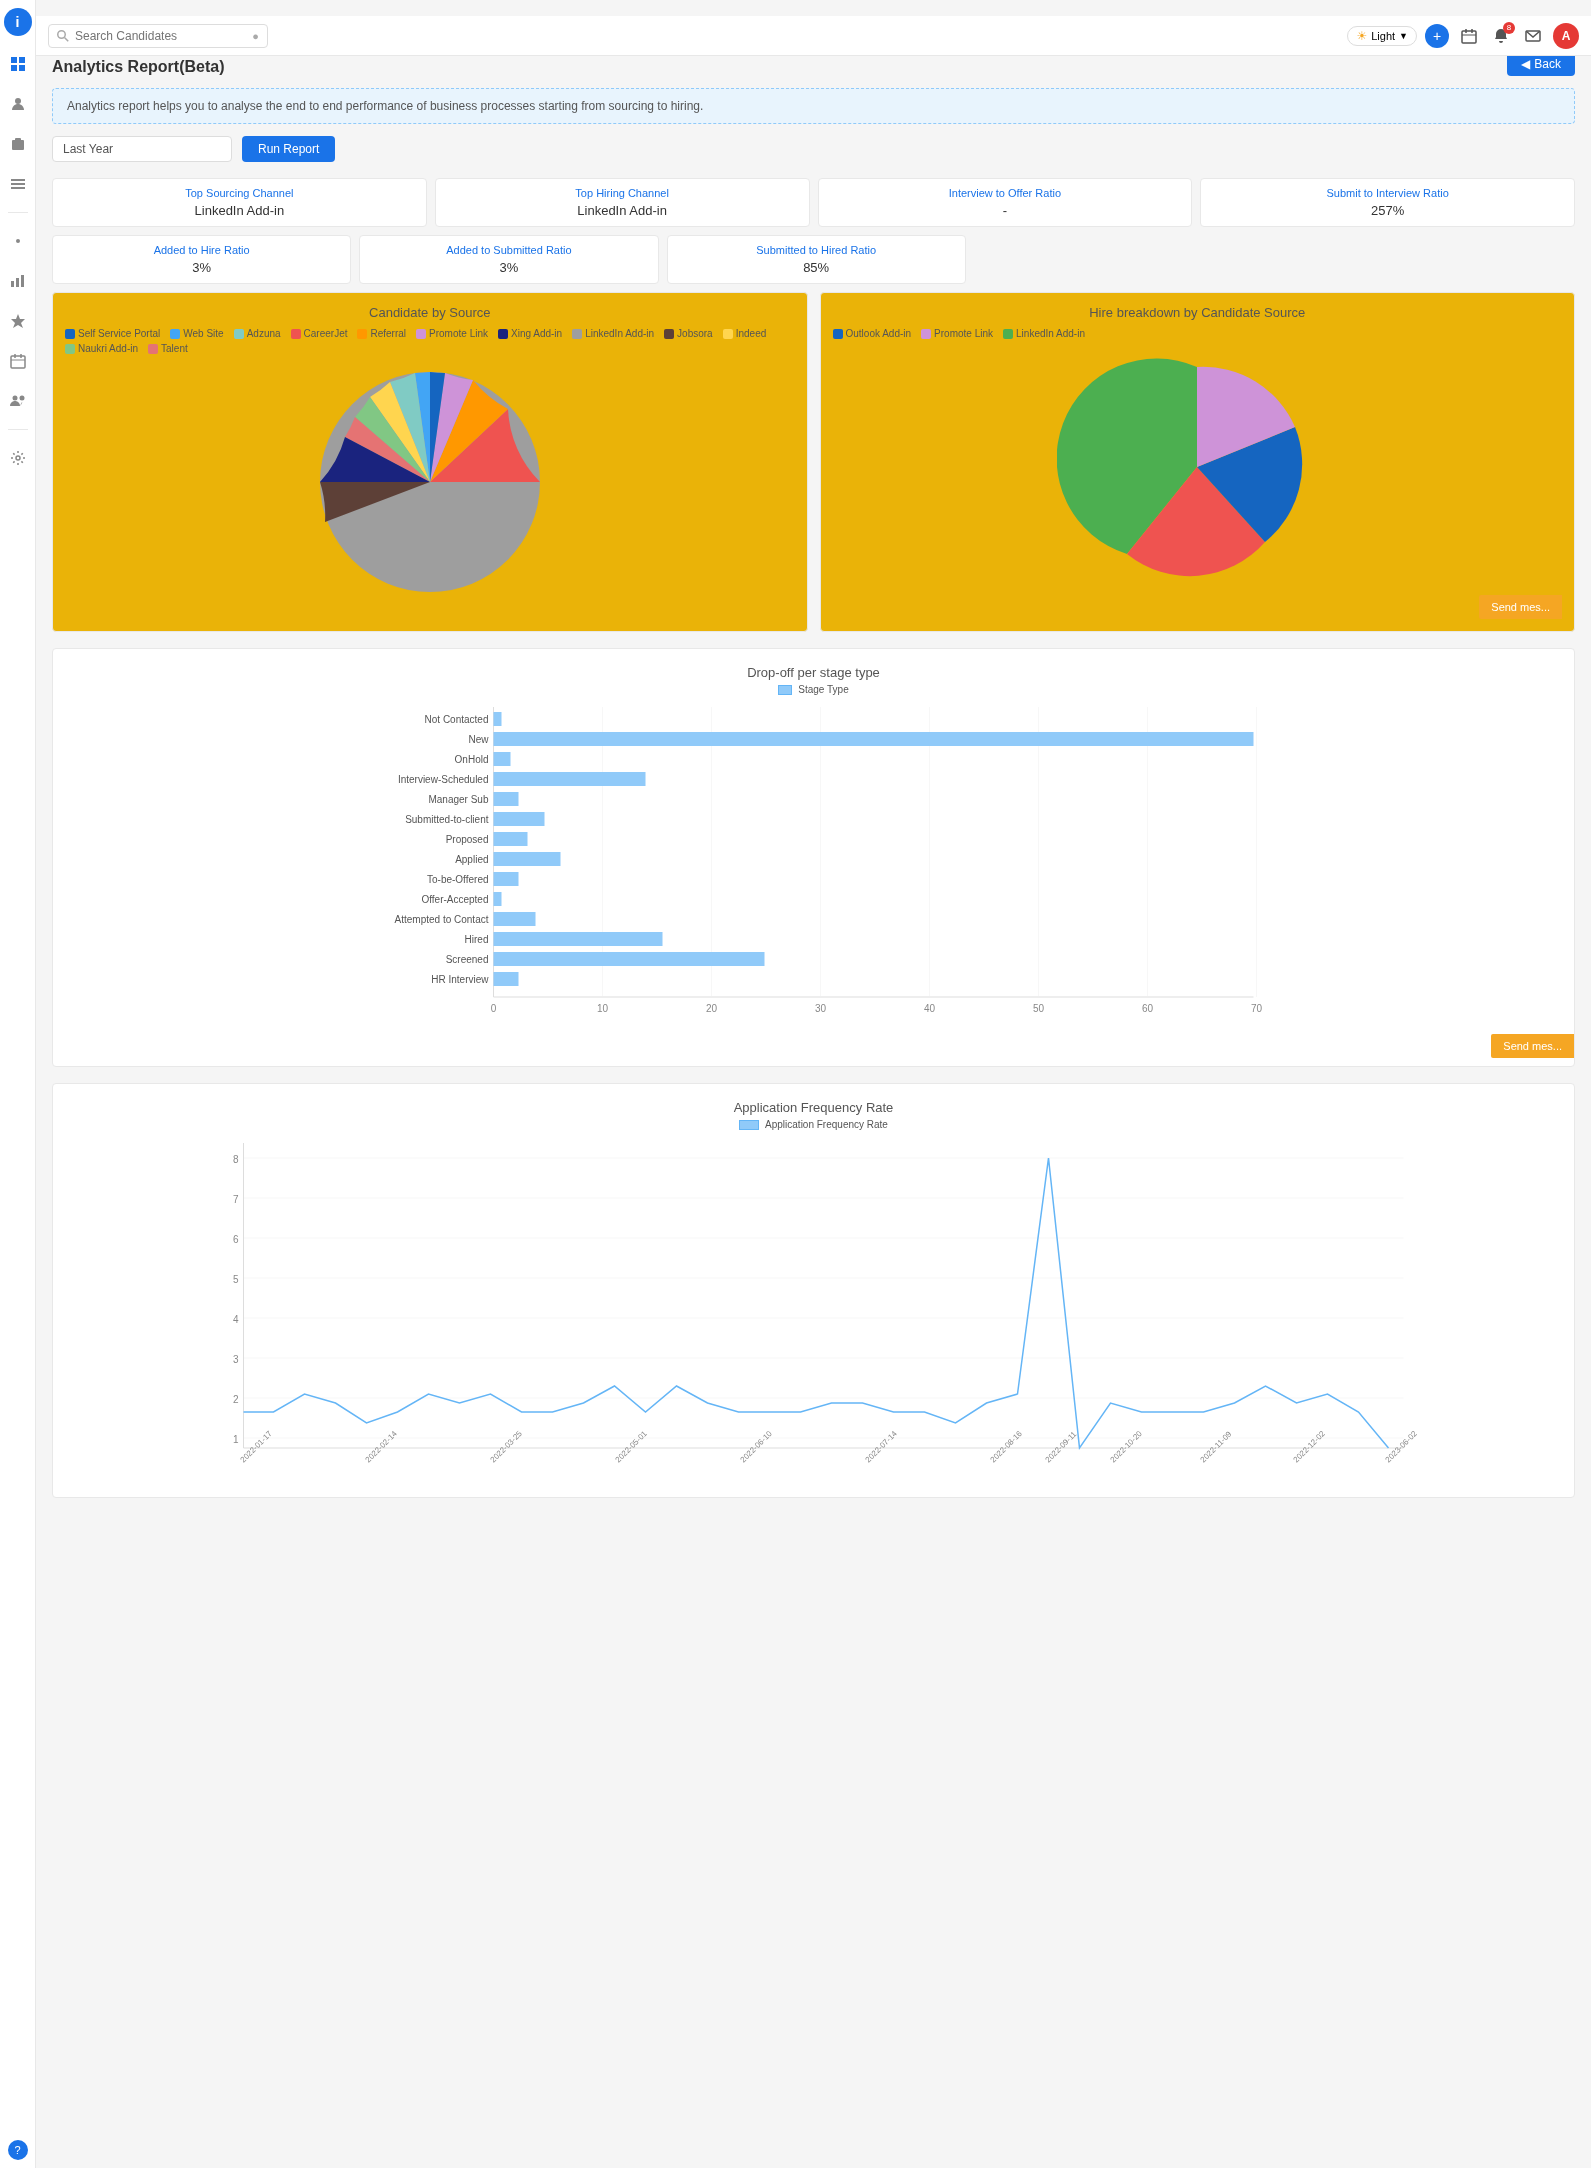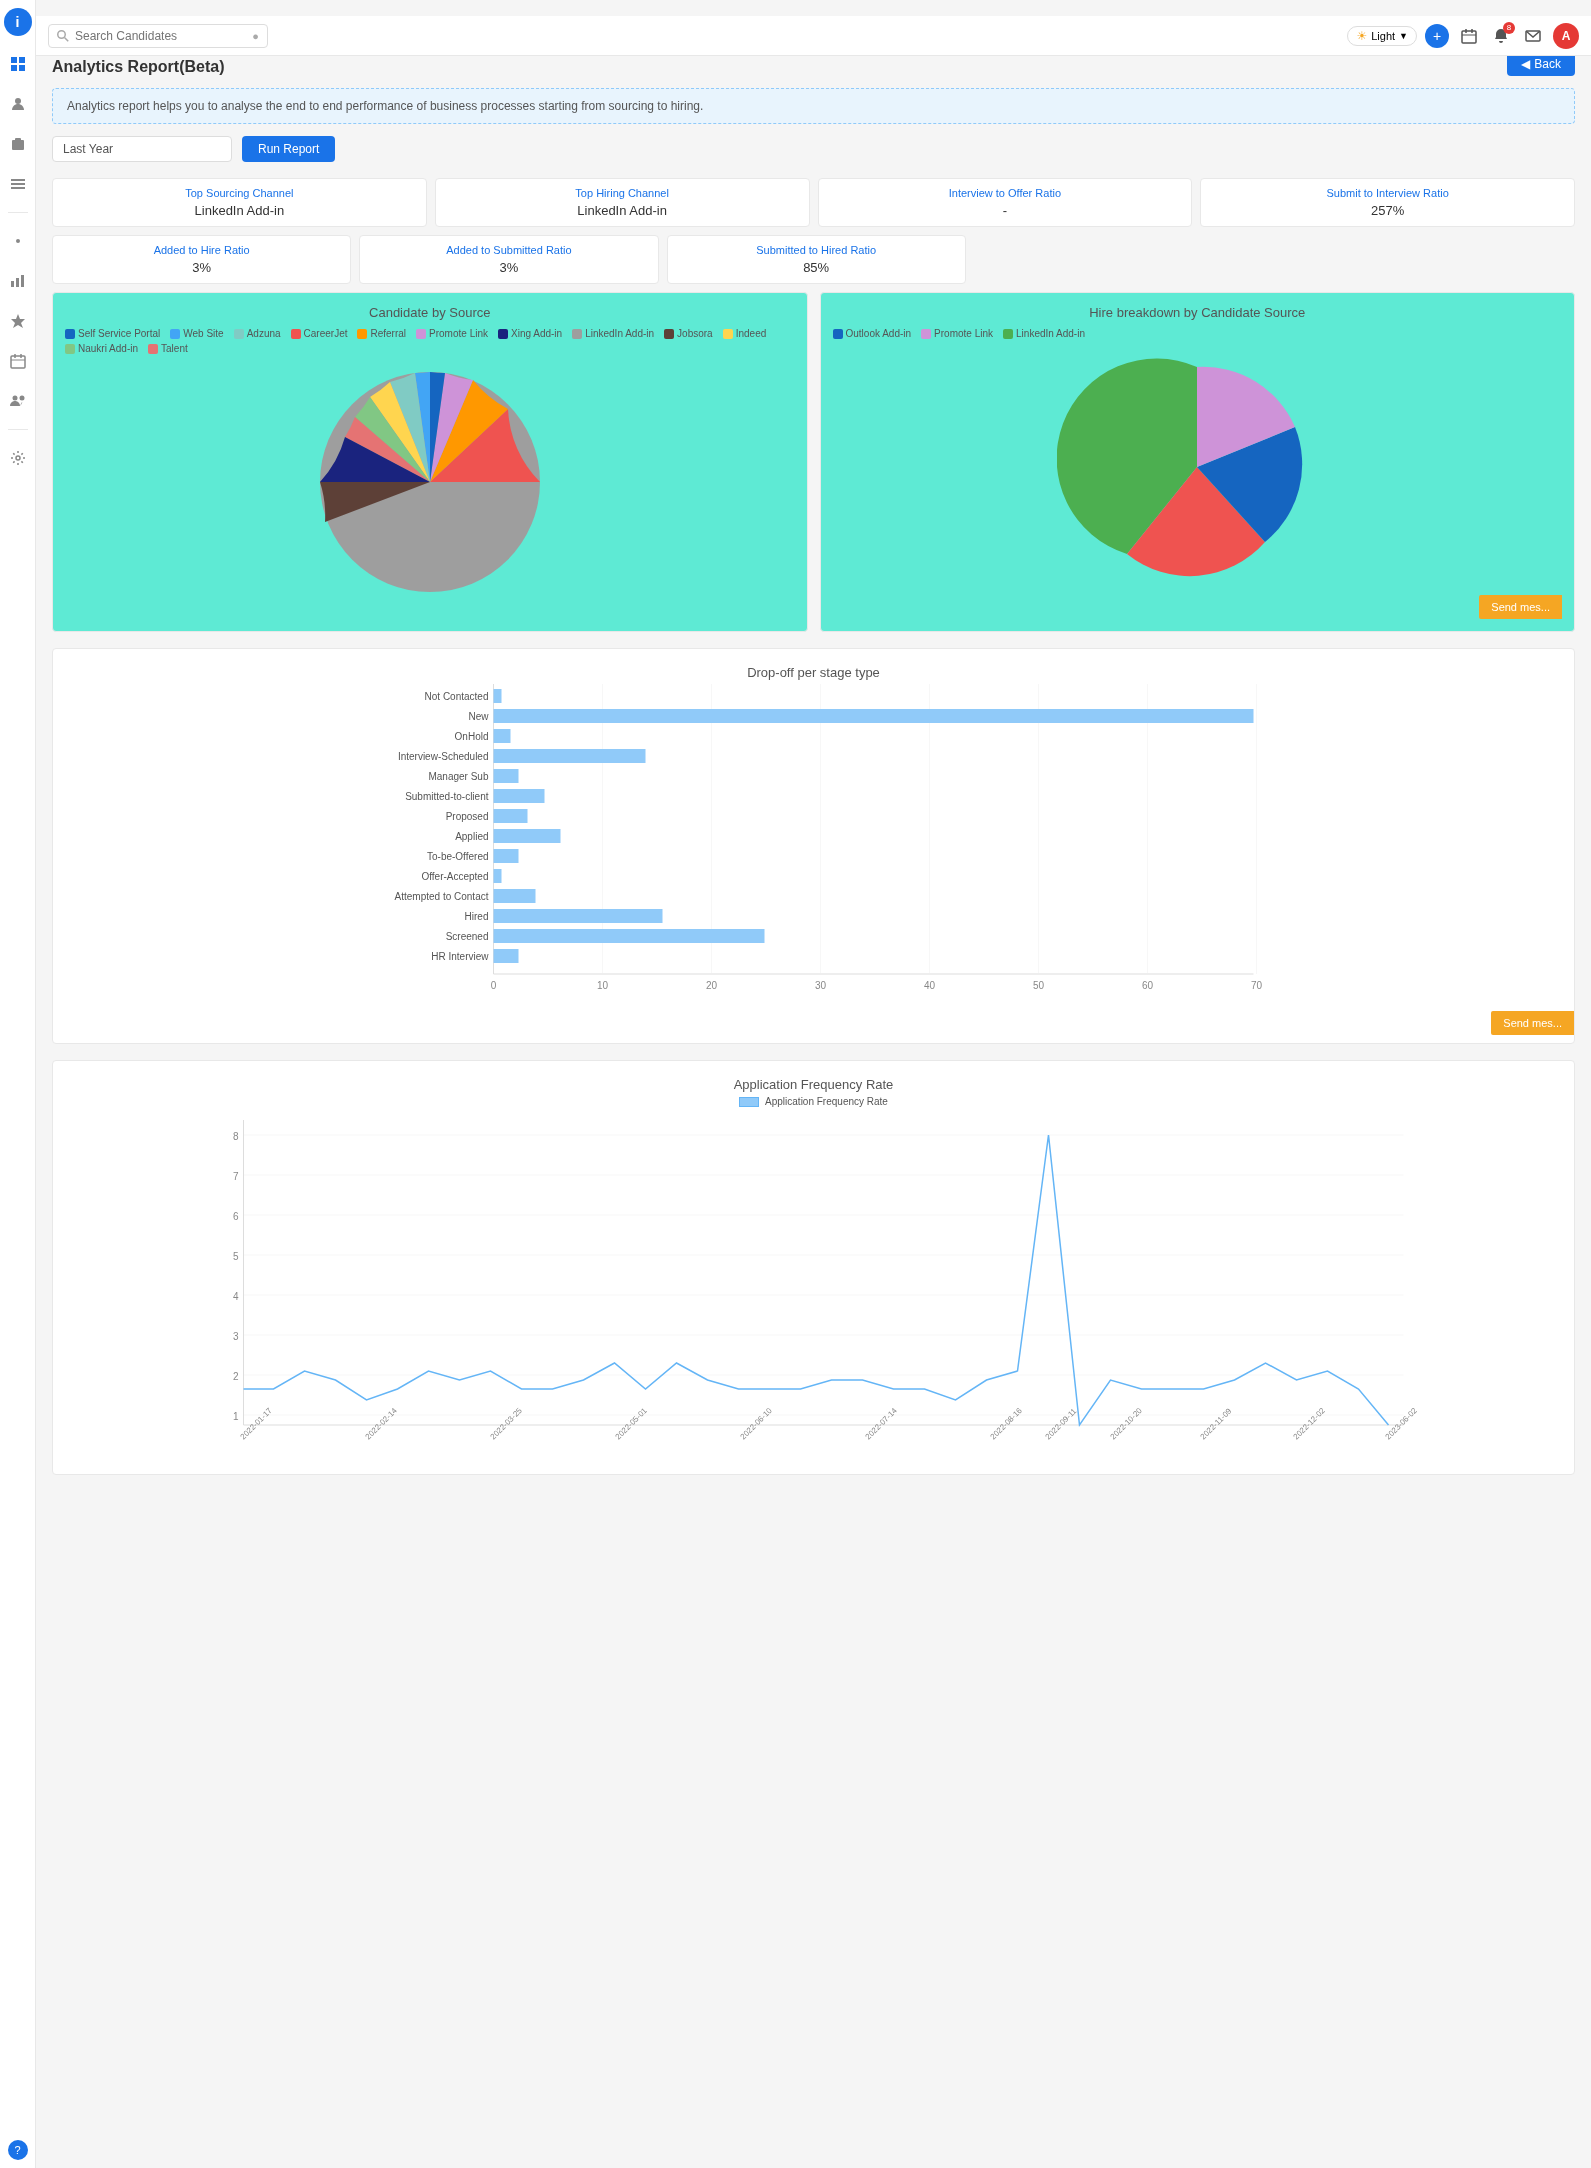--- a/index.html
+++ b/index.html
@@ -79,21 +79,21 @@
     .filter-row { display: flex; align-items: center; gap: 10px; margin-bottom: 16px; }
     .filter-select { border: 1px solid #ddd; border-radius: 4px; padding: 5px 10px; font-size: 12px; width: 180px; background: #fff; color: #555; appearance: none; }
     .run-btn { background: #1a73e8; color: #fff; border: none; border-radius: 4px; padding: 6px 16px; font-size: 12px; cursor: pointer; }
     .kpi-row { display: flex; gap: 8px; margin-bottom: 8px; }
     .kpi-card { flex: 1; background: #fff; border: 1px solid #e8e8e8; border-radius: 4px; padding: 8px 12px; text-align: center; }
     .kpi-label { color: #1a73e8; font-size: 11px; margin-bottom: 4px; cursor: pointer; }
     .kpi-value { color: #333; font-size: 13px; font-weight: 500; }
 
     
     .charts-row { display: flex; gap: 12px; margin-bottom: 16px; }
-    .chart-card { background: #5eead4; border: 1px solid #e8e8e8; border-radius: 4px; padding: 12px; flex: 1; min-height: 320px; }
+    .chart-card { background: #eab308; border: 1px solid #e8e8e8; border-radius: 4px; padding: 12px; flex: 1; min-height: 320px; }
     .chart-title { text-align: center; font-size: 13px; color: #555; margin-bottom: 8px; }
     .chart-legend { display: flex; flex-wrap: wrap; gap: 4px 10px; margin-bottom: 8px; font-size: 10px; color: #555; }
     .legend-item { display: flex; align-items: center; gap: 3px; }
     .legend-dot { width: 10px; height: 10px; border-radius: 2px; flex-shrink: 0; }
     .chart-area { display: flex; align-items: center; justify-content: center; }
 
     
     .bar-chart-card { background: #fff; border: 1px solid #e8e8e8; border-radius: 4px; padding: 16px; margin-bottom: 16px; position: relative; }
     .bar-chart-title { text-align: center; font-size: 13px; color: #555; margin-bottom: 4px; }
     .bar-chart-legend { display: flex; align-items: center; justify-content: center; gap: 6px; font-size: 10px; color: #555; margin-bottom: 12px; }
@@ -381,20 +381,24 @@
             <path d="M140,120 L208,195 A100,100 0 0,0 238,80 Z" fill="#1565c0"></path>
             <path d="M140,120 L238,80 A100,100 0 0,0 140,20 Z" fill="#ce93d8"></path>
           </svg>
         </div>
         <button class="send-mes-btn" style="position:relative;right:auto;bottom:auto;display:inline-block;margin-top:8px;float:right;">Send mes...</button>
       </div>
     </div>
 
     <div class="bar-chart-card">
       <div class="bar-chart-title">Drop-off per stage type</div>
+      <div class="bar-chart-legend">
+        <div class="bar-legend-box"></div>
+        <span>Stage Type</span>
+      </div>
       <div id="dropoff-chart" style="padding-bottom: 20px; position: relative;">
         <svg id="dropoff-svg" width="100%" height="320" viewBox="0 0 900 320">
 
           <line x1="130" y1="0" x2="130" y2="290" stroke="#ddd" stroke-width="1"></line>
           <line x1="130" y1="290" x2="890" y2="290" stroke="#ddd" stroke-width="1"></line>
 
           <line x1="239" y1="0" x2="239" y2="290" stroke="#eee" stroke-width="0.5"></line>
           <line x1="348" y1="0" x2="348" y2="290" stroke="#eee" stroke-width="0.5"></line>
           <line x1="457" y1="0" x2="457" y2="290" stroke="#eee" stroke-width="0.5"></line>
           <line x1="566" y1="0" x2="566" y2="290" stroke="#eee" stroke-width="0.5"></line>

